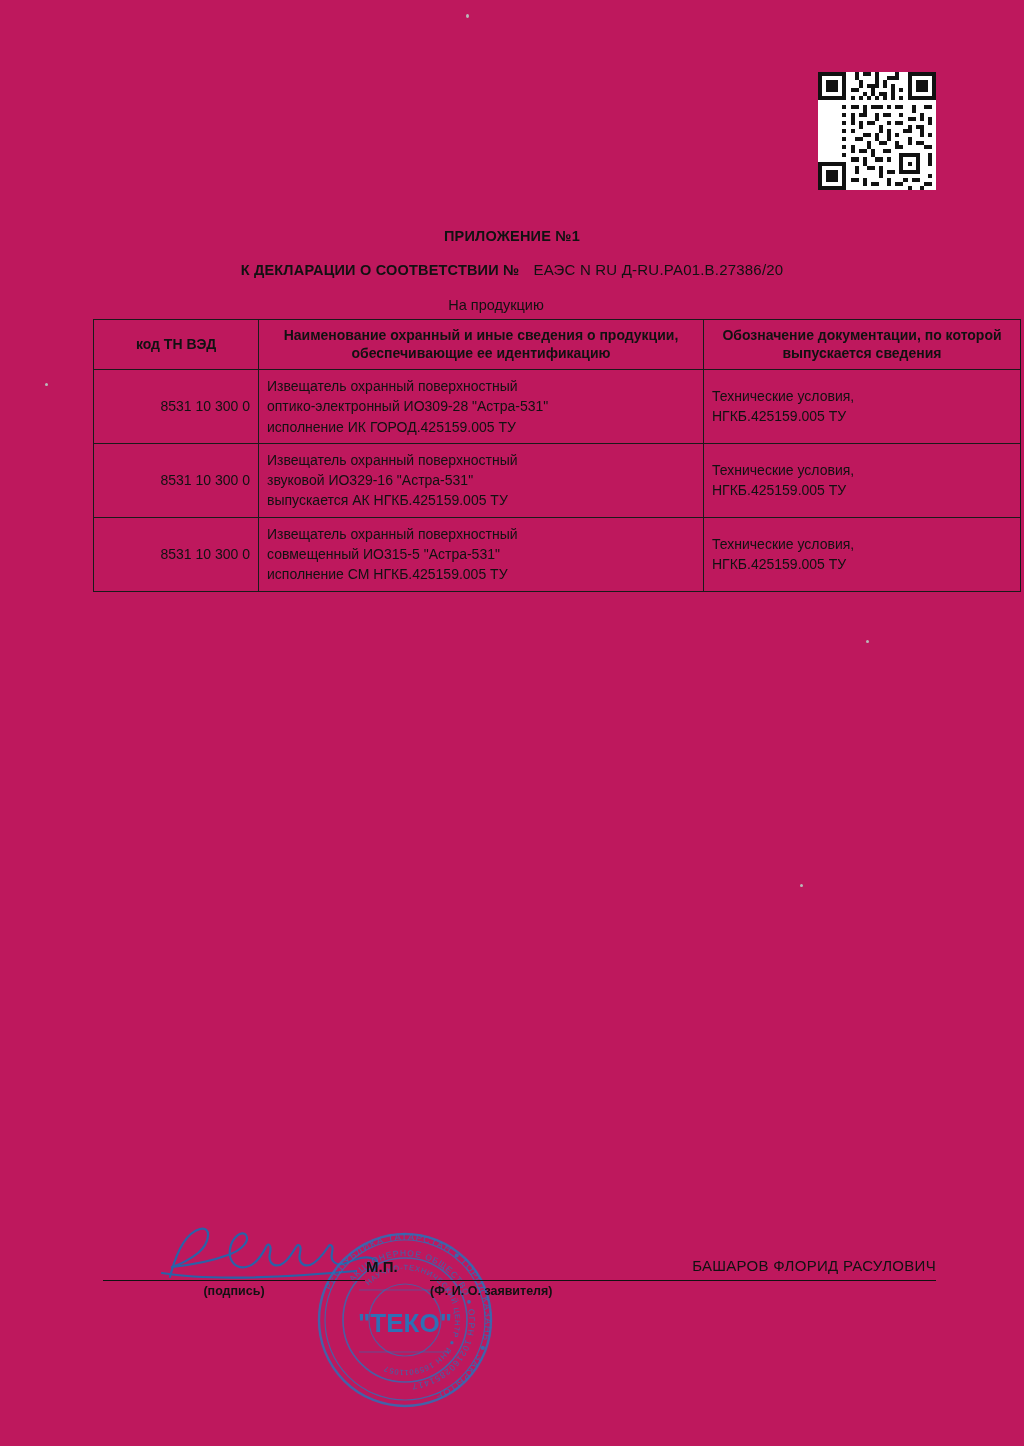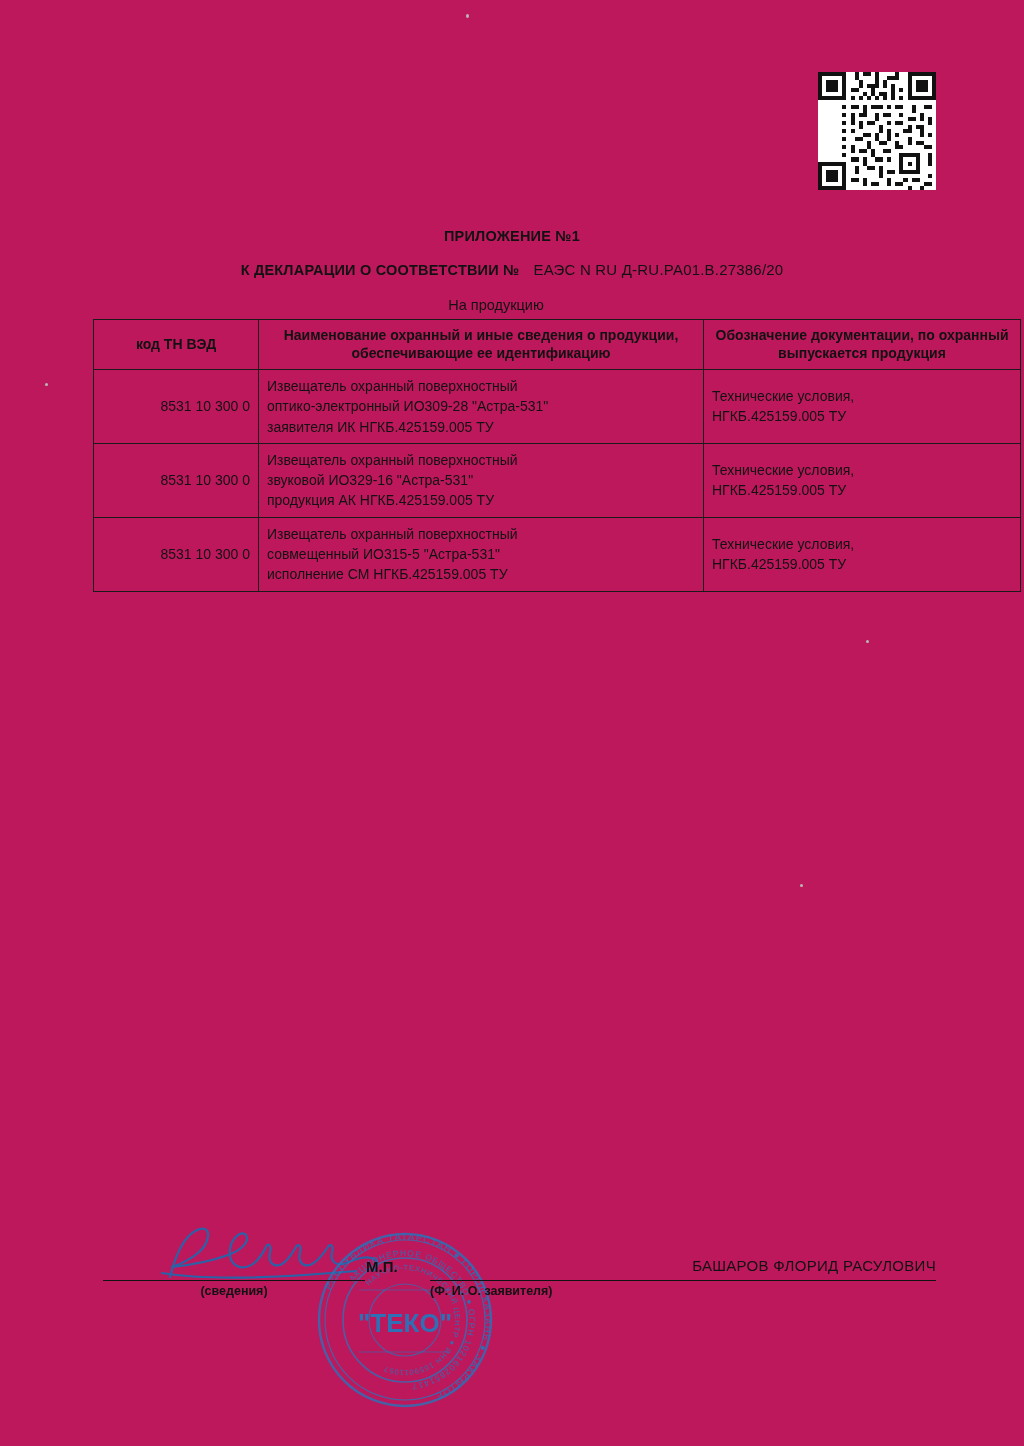--- a/index.html
+++ b/index.html
@@ -312,42 +312,42 @@
     <span class="lbl">К ДЕКЛАРАЦИИ О СООТВЕТСТВИИ №</span><span class="num">ЕАЭС N RU Д-RU.РА01.В.27386/20</span>
   </div>
 
   <div class="forproducts">На продукцию</div>
 
   <table class="prod">
     <thead>
       <tr>
         <th class="col-code">код ТН ВЭД</th>
         <th class="col-name">Наименование охранный и иные сведения о продукции, обеспечивающие ее идентификацию</th>
-        <th class="col-doc">Обозначение документации, по охранный выпускается продукция</th>
+        <th class="col-doc">Обозначение документации, по которой выпускается сведения</th>
       </tr>
     </thead>
     <tbody>
       <tr>
         <td class="col-code">8531 10 300 0</td>
         <td class="col-name">
           <span class="row-cell-inner">Извещатель охранный поверхностный</span>
           <span class="row-cell-inner">оптико-электронный ИО309-28 "Астра-531"</span>
-          <span class="row-cell-inner">заявителя ИК НГКБ.425159.005 ТУ</span>
+          <span class="row-cell-inner">исполнение ИК ГОРОД.425159.005 ТУ</span>
         </td>
         <td class="col-doc">
           <span class="row-cell-inner">Технические условия,</span>
           <span class="row-cell-inner">НГКБ.425159.005 ТУ</span>
         </td>
       </tr>
       <tr>
         <td class="col-code">8531 10 300 0</td>
         <td class="col-name">
           <span class="row-cell-inner">Извещатель охранный поверхностный</span>
           <span class="row-cell-inner">звуковой ИО329-16 "Астра-531"</span>
-          <span class="row-cell-inner">продукция АК НГКБ.425159.005 ТУ</span>
+          <span class="row-cell-inner">выпускается АК НГКБ.425159.005 ТУ</span>
         </td>
         <td class="col-doc">
           <span class="row-cell-inner">Технические условия,</span>
           <span class="row-cell-inner">НГКБ.425159.005 ТУ</span>
         </td>
       </tr>
       <tr>
         <td class="col-code">8531 10 300 0</td>
         <td class="col-name">
           <span class="row-cell-inner">Извещатель охранный поверхностный</span>
@@ -405,17 +405,17 @@
         <path d="M54 132 L 146 132"></path>
       </g>
     </svg>
 
     <div class="mp">М.П.</div>
     <div class="applicant-name">БАШАРОВ ФЛОРИД РАСУЛОВИЧ</div>
 
     <div class="sig-line-left"></div>
     <div class="sig-line-right"></div>
 
-    <div class="sig-caption-left">(сведения)</div>
+    <div class="sig-caption-left">(подпись)</div>
     <div class="sig-caption-right">(Ф. И. О. заявителя)</div>
   </div>
 
 </div>
 
 </body></html>

